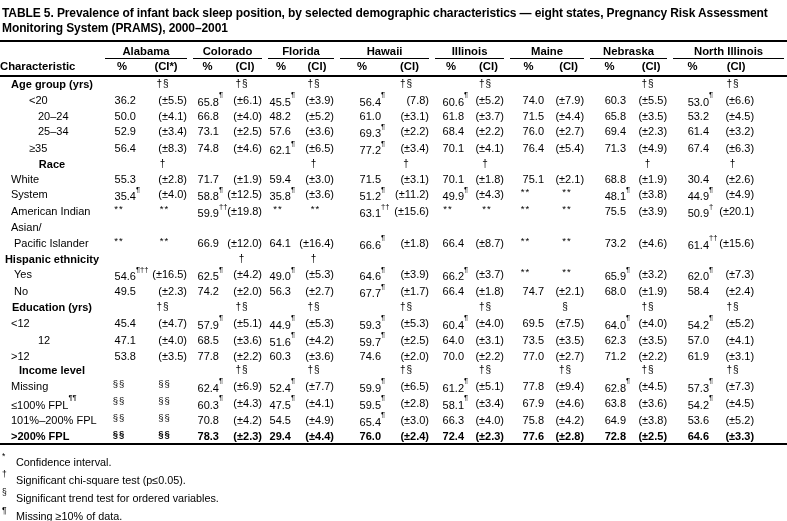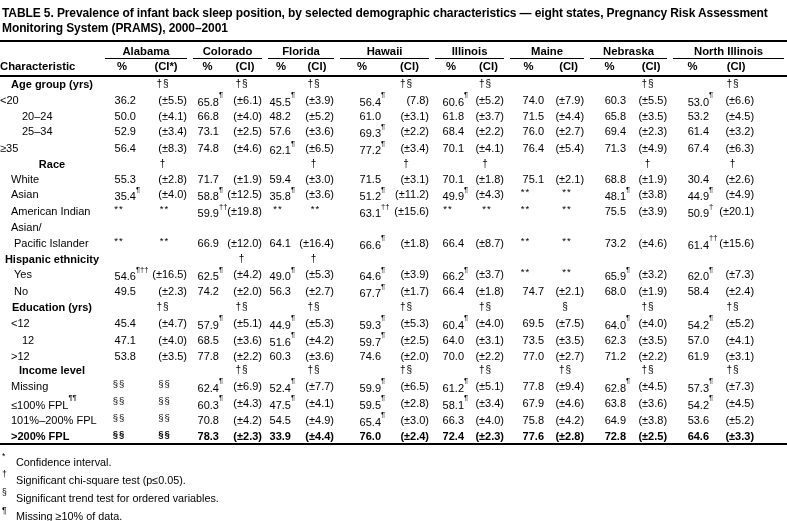--- a/index.html
+++ b/index.html
@@ -17,22 +17,22 @@
   .pct-h { text-align: center; }
   .ci-h { text-align: center; padding-right: 3px; }
   tbody tr { height: 14.4px; }
   tbody td { padding: 0; vertical-align: middle; line-height: 14.4px; }
   tbody tr:last-child td { border-bottom: 2.5px solid #000; font-weight: bold; }
   .lab { text-align: left; }
   .bold { font-weight: bold; }
   .ind0 { padding-left: 2px; text-align: center; }
   .ind1 { padding-left: 11px; }
   .ind2 { padding-left: 14px; }
-  .ind3 { padding-left: 22px; }
-  .ind4 { }
+  .ind3 { padding-left: 38px; }
+  .ind4 { padding-left: 29px; }
   .pct { text-align: right; padding-right: 6px; }
   .ci  { text-align: right; padding-right: 3px; }
   .mark { text-align: center; font-size: 10px; padding-right: 6px; letter-spacing: 1px; }
   .note { font-size: 9.5px; text-align: center; position: relative; top: -2px; letter-spacing: 1px; }
   sup.vsup { font-size: 7.5px; position: relative; top: -3.5px; display: inline-block; width: 0; white-space: nowrap; letter-spacing: 0; }
   sup.lsup { font-size: 7.5px; position: relative; top: -3.5px; }
   .footnotes { margin-top: 6px; padding-left: 2px; }
   .fn { font-size: 10.8px; line-height: 14.4px; white-space: nowrap; }
   .fnm { display: inline-block; min-width: 14px; font-size: 8.5px; position: relative; top: -2.5px; letter-spacing: 0.5px; }
 </style>
@@ -246,21 +246,21 @@
           <td class="ci">(±1.8)</td>
           <td class="pct">75.1</td>
           <td class="ci">(±2.1)</td>
           <td class="pct">68.8</td>
           <td class="ci">(±1.9)</td>
           <td class="pct">30.4</td>
           <td class="ci">(±2.6)</td>
           <td class="spc"></td>
         </tr>
         <tr>
-          <td class="lab ind1">Asian</td>
+          <td class="lab ind1">System</td>
           <td class="pct">35.4<sup class="vsup">¶</sup></td>
           <td class="ci">(±4.0)</td>
           <td class="pct">58.8<sup class="vsup">¶</sup></td>
           <td class="ci">(±12.5)</td>
           <td class="pct">35.8<sup class="vsup">¶</sup></td>
           <td class="ci">(±3.6)</td>
           <td class="pct">51.2<sup class="vsup">¶</sup></td>
           <td class="ci">(±11.2)</td>
           <td class="pct">49.9<sup class="vsup">¶</sup></td>
           <td class="ci">(±4.3)</td>
@@ -536,21 +536,21 @@
           <td class="pct">53.6</td>
           <td class="ci">(±5.2)</td>
           <td class="spc"></td>
         </tr>
         <tr>
           <td class="lab ind1">&gt;200% FPL</td>
           <td class="pct note">§§</td>
           <td class="ci note">§§</td>
           <td class="pct">78.3</td>
           <td class="ci">(±2.3)</td>
-          <td class="pct">33.9</td>
+          <td class="pct">29.4</td>
           <td class="ci">(±4.4)</td>
           <td class="pct">76.0</td>
           <td class="ci">(±2.4)</td>
           <td class="pct">72.4</td>
           <td class="ci">(±2.3)</td>
           <td class="pct">77.6</td>
           <td class="ci">(±2.8)</td>
           <td class="pct">72.8</td>
           <td class="ci">(±2.5)</td>
           <td class="pct">64.6</td>

